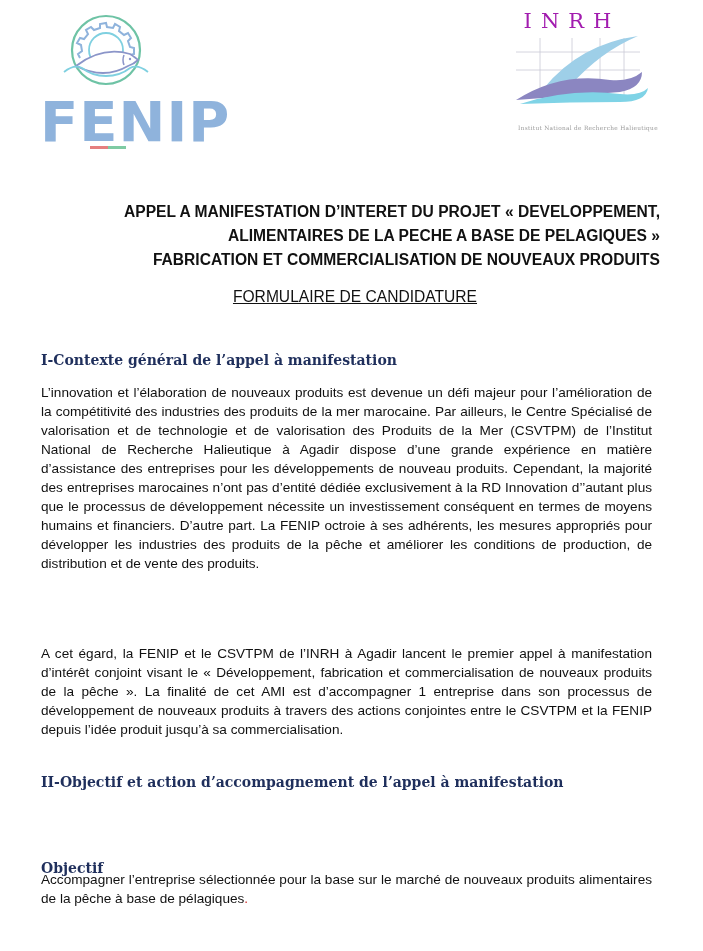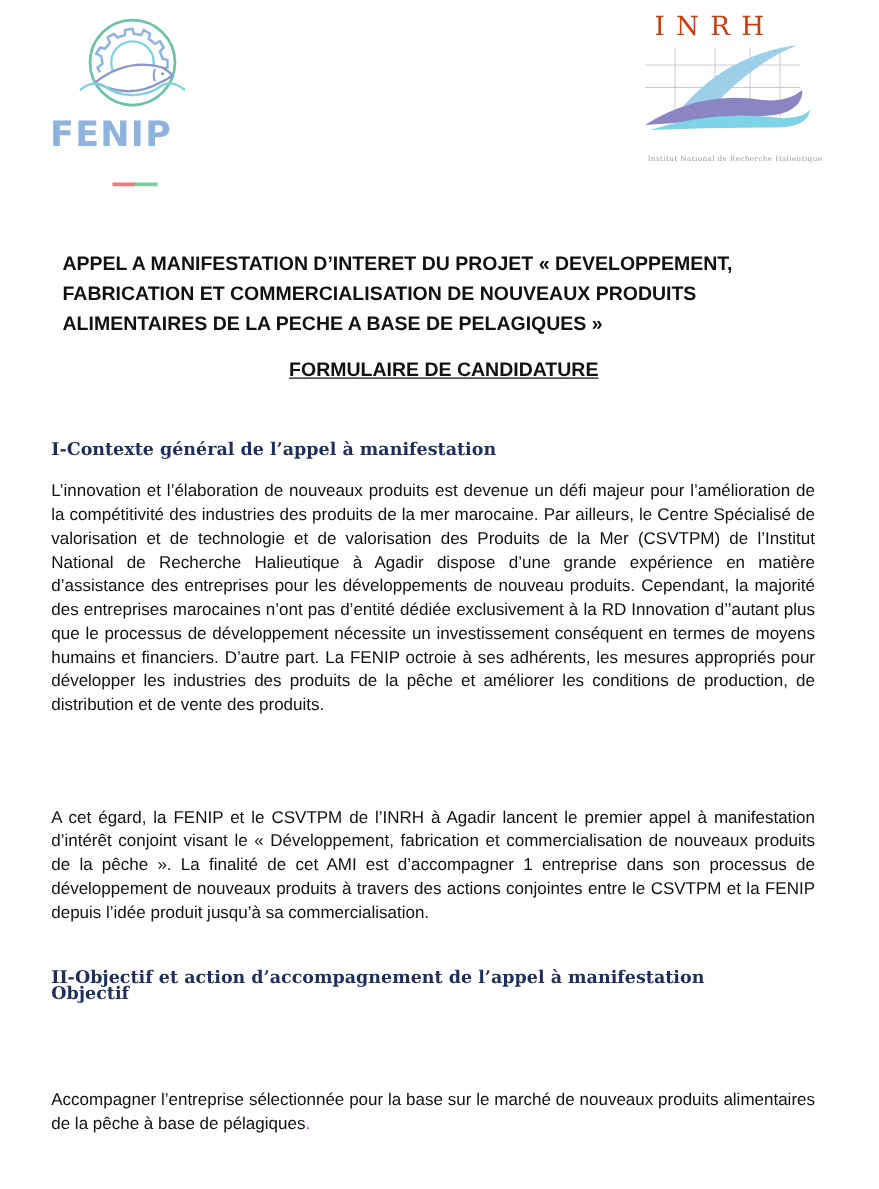--- a/index.html
+++ b/index.html
@@ -1,26 +1,26 @@
 <!DOCTYPE html>
 <html><head>
 <meta charset="utf-8">
 <style>
   html, body { margin: 0; padding: 0; background: #ffffff; }
   body { width: 703px; height: 951px; position: relative; overflow: hidden; color: #111; }
   .logo-fenip { position: absolute; left: 38px; top: 10px; width: 136px; height: 140px; }
-  .fenip-word { position: absolute; left: 2px; top: 84px; font-family: "DejaVu Sans", sans-serif; font-weight: bold; font-size: 28px; letter-spacing: 1px; color: #8fb3dc; line-height: 1; }
+  .fenip-word { position: absolute; left: 2px; top: 84px; font-family: "DejaVu Sans", sans-serif; font-weight: bold; font-size: 56px; letter-spacing: 1px; color: #8fb3dc; line-height: 1; }
   .fenip-bar { position: absolute; left: 52px; top: 136px; width: 36px; height: 3px; }
   .fenip-bar span { display: inline-block; width: 18px; height: 3px; float: left; }
   .logo-inrh { position: absolute; left: 500px; top: 6px; width: 180px; height: 130px; }
-  .inrh-word { position: absolute; left: 14px; top: 3px; width: 116px; text-align: center; font-family: "DejaVu Serif", serif; font-size: 21px; letter-spacing: 9px; color: #c2410c; }
+  .inrh-word { position: absolute; left: 14px; top: 3px; width: 116px; text-align: center; font-family: "DejaVu Serif", serif; font-size: 21px; letter-spacing: 9px; color: #a21caf; }
   .inrh-arabic { position: absolute; left: 8px; top: 102px; width: 160px; text-align: center; font-family: "DejaVu Sans", sans-serif; font-size: 10.5px; color: #8a8a8a; direction: rtl; }
   .inrh-french { position: absolute; left: 8px; top: 119px; width: 160px; text-align: center; font-family: "DejaVu Serif", serif; font-size: 5.8px; color: #9a9a9a; letter-spacing: 0.3px; }
-  .title { position: absolute; left: 50px; top: 200px; width: 610px; text-align: left; font-family: "Liberation Sans", sans-serif; font-weight: bold; font-size: 15.6px; line-height: 24px; color: #111; }
-  .subtitle { position: absolute; left: 50px; top: 285px; width: 610px; text-align: center; font-family: "Liberation Sans", sans-serif; font-weight: bold; font-size: 15.6px; line-height: 24px; text-decoration: underline; color: #111; }
+  .title { position: absolute; left: 50px; top: 200px; width: 610px; text-align: right; font-family: "Liberation Sans", sans-serif; font-weight: bold; font-size: 15.6px; line-height: 24px; color: #111; }
+  .subtitle { position: absolute; left: 50px; top: 285px; width: 610px; text-align: center; font-family: "Liberation Sans", sans-serif; font-weight: normal; font-size: 15.6px; line-height: 24px; text-decoration: underline; color: #111; }
   .h-section { position: absolute; left: 41px; font-family: "DejaVu Serif", serif; font-weight: bold; font-size: 14px; color: #1f2f5c; white-space: nowrap; text-align: center; }
   .para { position: absolute; left: 41px; width: 611px; font-family: Liberation Sans, sans-serif; font-size: 13.6px; line-height: 19px; text-align: justify; color: #111; }
   .red-dot { color: #d0312d; }
 </style>
 </head>
 <body>
 
 <div class="logo-fenip">
   <svg width="136" height="82" viewBox="0 0 136 82" style="position:absolute;left:0;top:0">
     <circle cx="68" cy="40" r="34" fill="none" stroke="#6ec3a5" stroke-width="2.2"></circle>
@@ -51,24 +51,24 @@
     </g>
     <path d="M44,82 Q80,38 138,30 Q100,46 70,80 Z" fill="#9ecfe8"></path>
     <path d="M16,94 Q60,66 110,74 Q130,76 142,66 Q142,82 120,86 Q70,90 16,94 Z" fill="#8b86c1"></path>
     <path d="M20,98 Q70,82 120,88 Q140,90 148,82 Q146,96 120,96 Q70,96 20,98 Z" fill="#7fd3e6"></path>
   </svg>
   <div class="inrh-french">Institut National de Recherche Halieutique</div>
 </div>
 
 <div class="title">
   <div>APPEL A MANIFESTATION D’INTERET DU PROJET « DEVELOPPEMENT,</div>
+  <div>ALIMENTAIRES DE LA PECHE A BASE DE PELAGIQUES »</div>
   <div>FABRICATION ET COMMERCIALISATION DE NOUVEAUX PRODUITS</div>
-  <div>ALIMENTAIRES DE LA PECHE A BASE DE PELAGIQUES »</div>
 </div>
 <div class="subtitle">FORMULAIRE DE CANDIDATURE</div>
 
 <div class="h-section" style="top:352px">I-Contexte général de l’appel à manifestation</div>
 <div class="para" style="top:383px">L’innovation et l’élaboration de nouveaux produits est devenue un défi majeur pour l’amélioration de la compétitivité des industries des produits de la mer marocaine. Par ailleurs, le Centre Spécialisé de valorisation et de technologie et de valorisation des Produits de la Mer (CSVTPM) de l’Institut National de Recherche Halieutique à Agadir dispose d’une grande expérience en matière d’assistance des entreprises pour les développements de nouveau produits. Cependant, la majorité des entreprises marocaines n’ont pas d’entité dédiée exclusivement à la RD Innovation d’’autant plus que le processus de développement nécessite un investissement conséquent en termes de moyens humains et financiers. D’autre part. La FENIP octroie à ses adhérents, les mesures appropriés pour développer les industries des produits de la pêche et améliorer les conditions de production, de distribution et de vente des produits.</div>
 <div class="para" style="top:644px">A cet égard, la FENIP et le CSVTPM de l’INRH à Agadir lancent le premier appel à manifestation d’intérêt conjoint visant le « Développement, fabrication et commercialisation de nouveaux produits de la pêche ». La finalité de cet AMI est d’accompagner 1 entreprise dans son processus de développement de nouveaux produits à travers des actions conjointes entre le CSVTPM et la FENIP depuis l’idée produit jusqu’à sa commercialisation.</div>
 
 <div class="h-section" style="top:774px">II-Objectif et action d’accompagnement de l’appel à manifestation</div>
-<div class="h-section" style="top:787px">Objectif</div>
+<div class="h-section" style="top:860px">Objectif</div>
 <div class="para" style="top:870px"><span>Accompagner l’entreprise sélectionnée pour la base sur le marché de nouveaux produits alimentaires de la pêche à base de pélagiques</span><span class="red-dot">.</span></div>
 
 </body></html>

